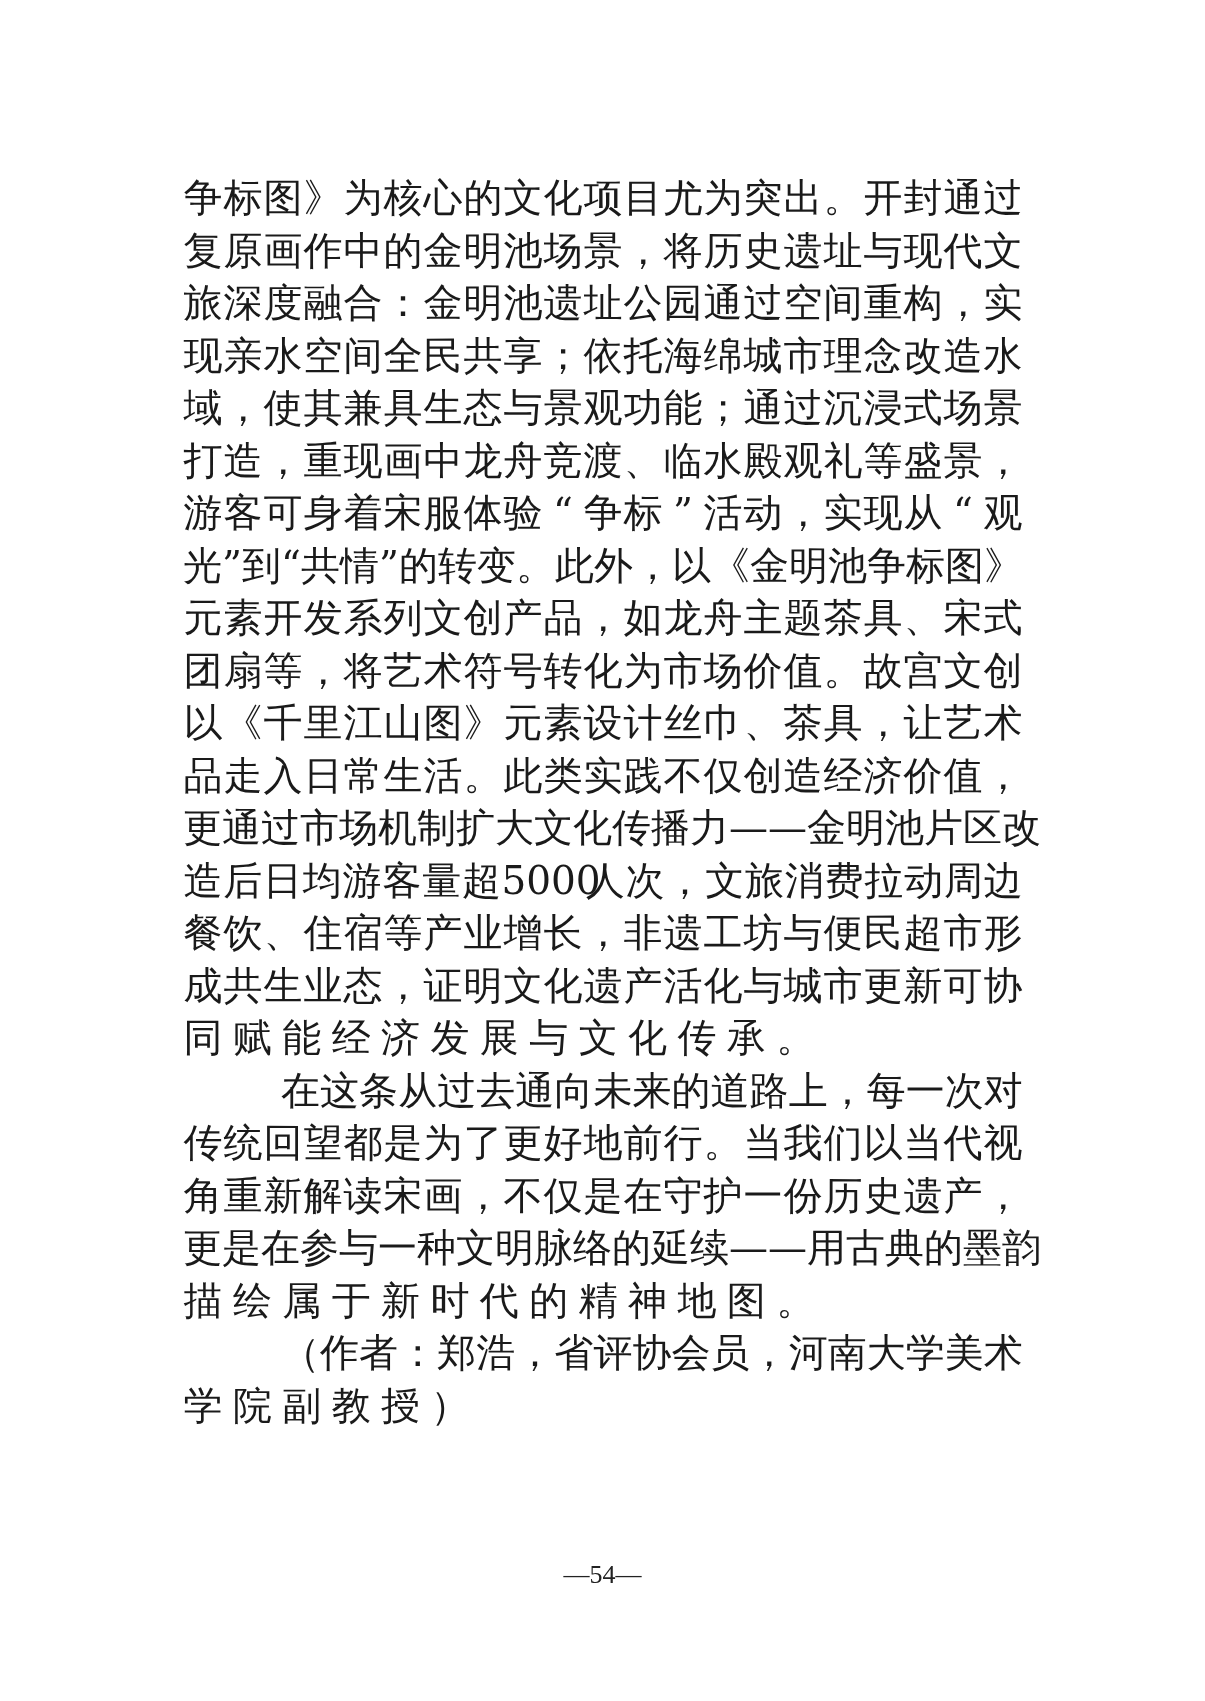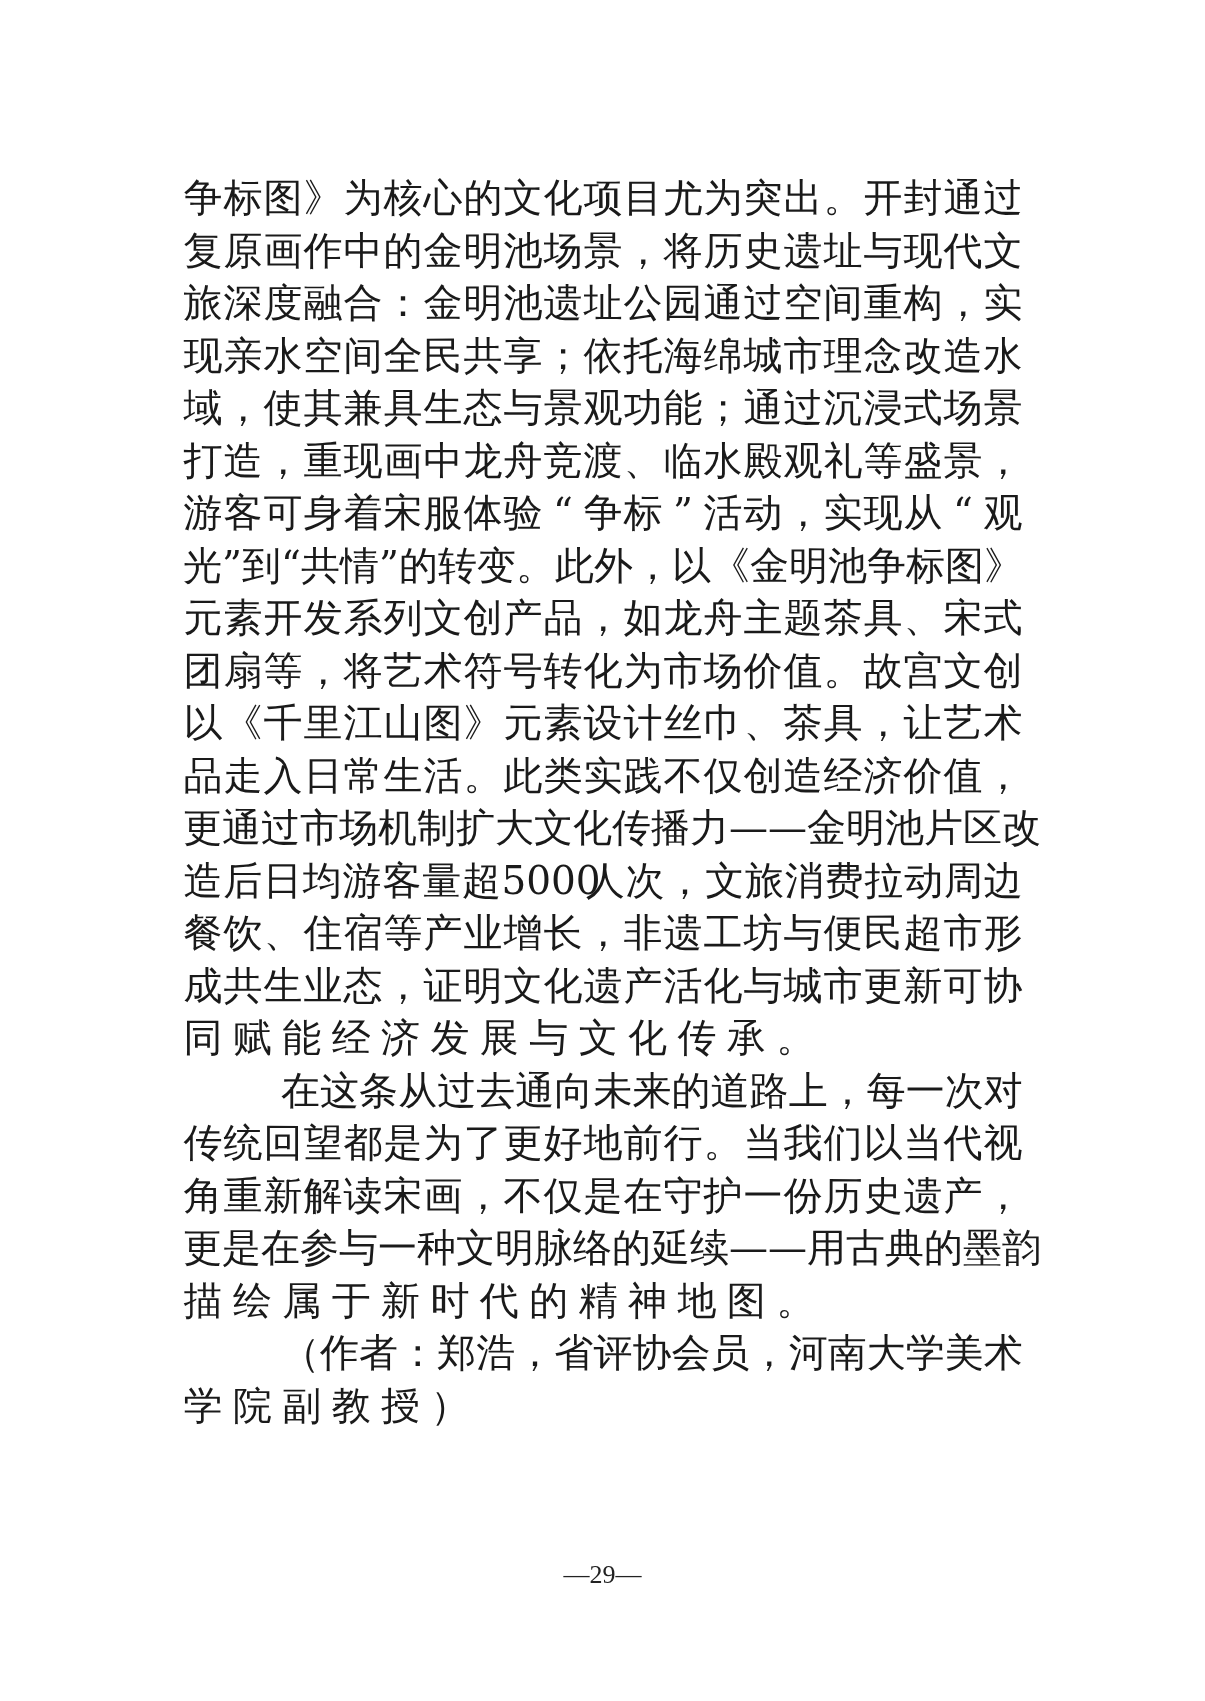--- a/index.html
+++ b/index.html
@@ -568,14 +568,14 @@
     <div class="line last">
         <span class="ch">学</span>
         <span class="ch">院</span>
         <span class="ch">副</span>
         <span class="ch">教</span>
         <span class="ch">授</span>
         <span class="ch">）</span>
       </div>
   </div>
 
-  <div class="page-number">—29—</div>
+  <div class="page-number">—54—</div>
 </div>
 
 </body></html>

